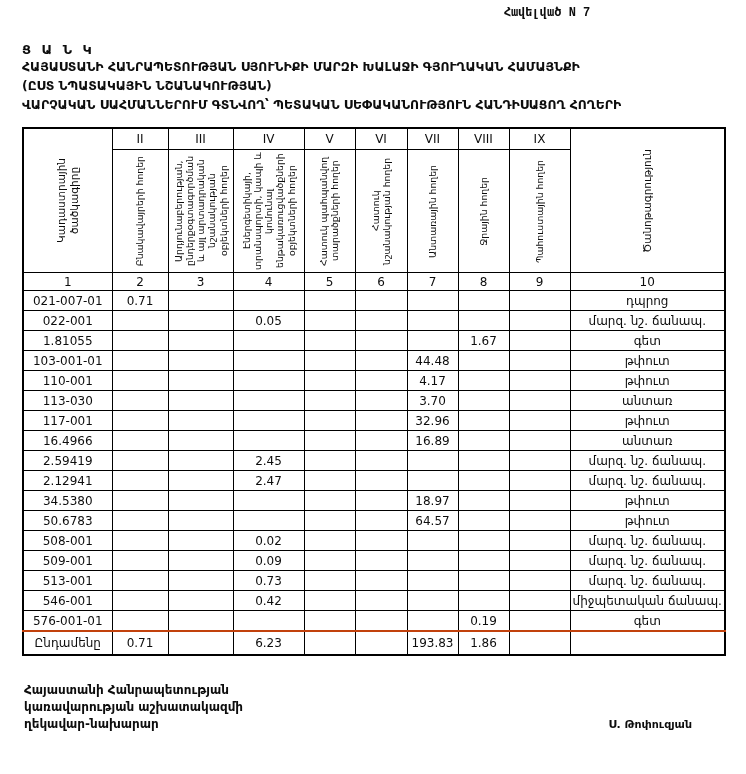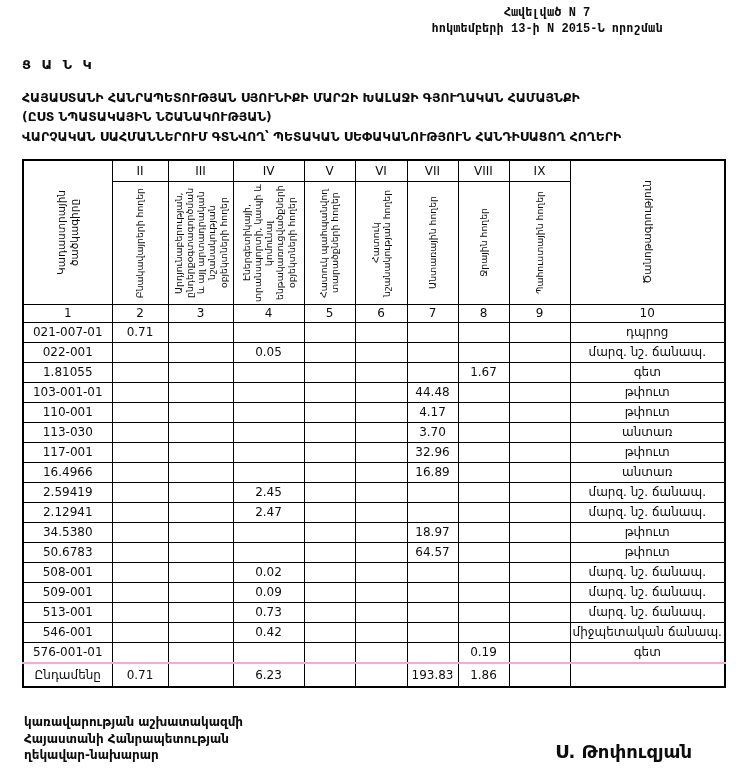--- a/index.html
+++ b/index.html
@@ -14,21 +14,21 @@
   
   .appendix{
     width:390px;margin-left:330px;text-align:center;
     font-weight:bold;font-size:12px;line-height:1.3;font-family:Liberation Mono, monospace;
   }
 
   
   .doc-title{ text-align:left;margin-top:20px; }
   .doc-title .tag{font-weight:bold;font-size:13px;letter-spacing:3px;}
   .doc-title .tline{font-weight:bold;font-size:12.4px;line-height:1.55;}
-  .doc-title .tline.first{margin-top:16px;}
+  .doc-title .tline.first{margin-top:0;}
 
   
   table.land{
     margin-top:13px;border-collapse:collapse;table-layout:fixed;
     width:702px;border:2px solid #000;
   }
   table.land td{
     border:1px solid #000;padding:0;overflow:hidden;
     font-size:12px;text-align:center;vertical-align:middle;
     white-space:nowrap;
@@ -40,38 +40,37 @@
   .vtext{
     writing-mode:vertical-rl;transform:rotate(180deg);
     font-size:9.3px;line-height:1.2;max-height:118px;
     white-space:normal;text-align:center;
   }
   .vwrap.tall .vtext{max-height:139px;font-size:10.5px;}
   td.num{height:17px;font-size:11.5px;}
   td.code{text-align:left;padding-left:4px;margin-left:21px;}
   td.note{text-align:left;padding-left:5px;font-size:11.5px;}
   tr.datarow td{height:19px;}
-  tr.totalrow td{height:22px;border-top:2px solid #f9a8d4;}
+  tr.totalrow td{height:22px;border-top:2px solid #c2410c;}
 
   
   .footer{
     margin-top:26px;display:flex;justify-content:space-between;
     align-items:flex-end;padding:0 6px 0 2px;
   }
   .footer .left{font-weight:bold;font-size:12px;line-height:1.4;}
-  .footer .sig{font-weight:bold;font-size:18px;margin-right:26px;margin-bottom:2px;}
+  .footer .sig{font-weight:bold;font-size:11px;margin-right:26px;margin-bottom:2px;}
 </style>
 </head>
 <body>
 
 <div class="page">
 
   <div class="appendix">
     <div>Հավելված N 7</div>
-    <div>հոկտեմբերի 13-ի N 2015-Ն որոշման</div>
   </div>
 
   <div class="doc-title">
     <div class="tag">Ց Ա Ն Կ</div>
     <div class="tline first">ՀԱՅԱՍՏԱՆԻ ՀԱՆՐԱՊԵՏՈՒԹՅԱՆ ՍՅՈՒՆԻՔԻ ՄԱՐԶԻ ԽԱԼԱՋԻ ԳՅՈՒՂԱԿԱՆ ՀԱՄԱՅՆՔԻ</div>
     <div class="tline">(ԸՍՏ ՆՊԱՏԱԿԱՅԻՆ ՆՇԱՆԱԿՈՒԹՅԱՆ)</div>
     <div class="tline">ՎԱՐՉԱԿԱՆ ՍԱՀՄԱՆՆԵՐՈՒՄ ԳՏՆՎՈՂ՝ ՊԵՏԱԿԱՆ ՍԵՓԱԿԱՆՈՒԹՅՈՒՆ ՀԱՆԴԻՍԱՑՈՂ ՀՈՂԵՐԻ</div>
   </div>
 
   <table class="land">
@@ -376,20 +375,20 @@
           <td class="val">193.83</td>
           <td class="val">1.86</td>
           <td class="val"></td>
           <td class="note"></td>
         </tr>
       </tbody>
   </table>
 
   <div class="footer">
     <div class="left">
+      <div>Հայաստանի Հանրապետության</div>
       <div>կառավարության աշխատակազմի</div>
-      <div>Հայաստանի Հանրապետության</div>
       <div>ղեկավար-նախարար</div>
     </div>
     <div class="sig">Ս. Թոփուզյան</div>
   </div>
 
 </div>
 
 </body></html>

